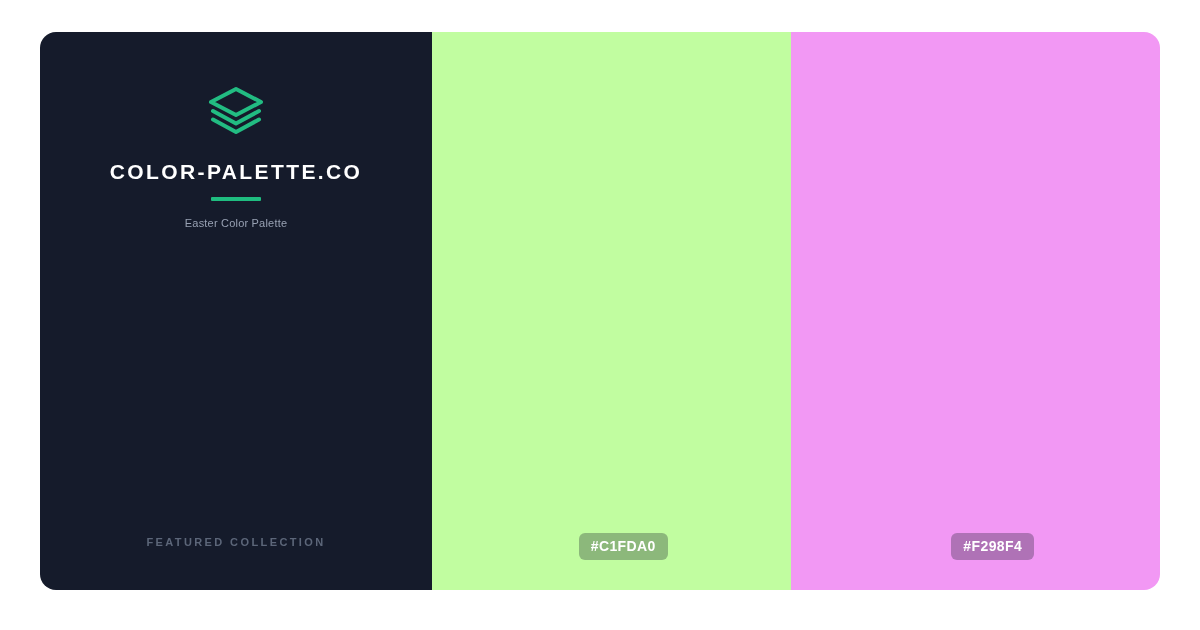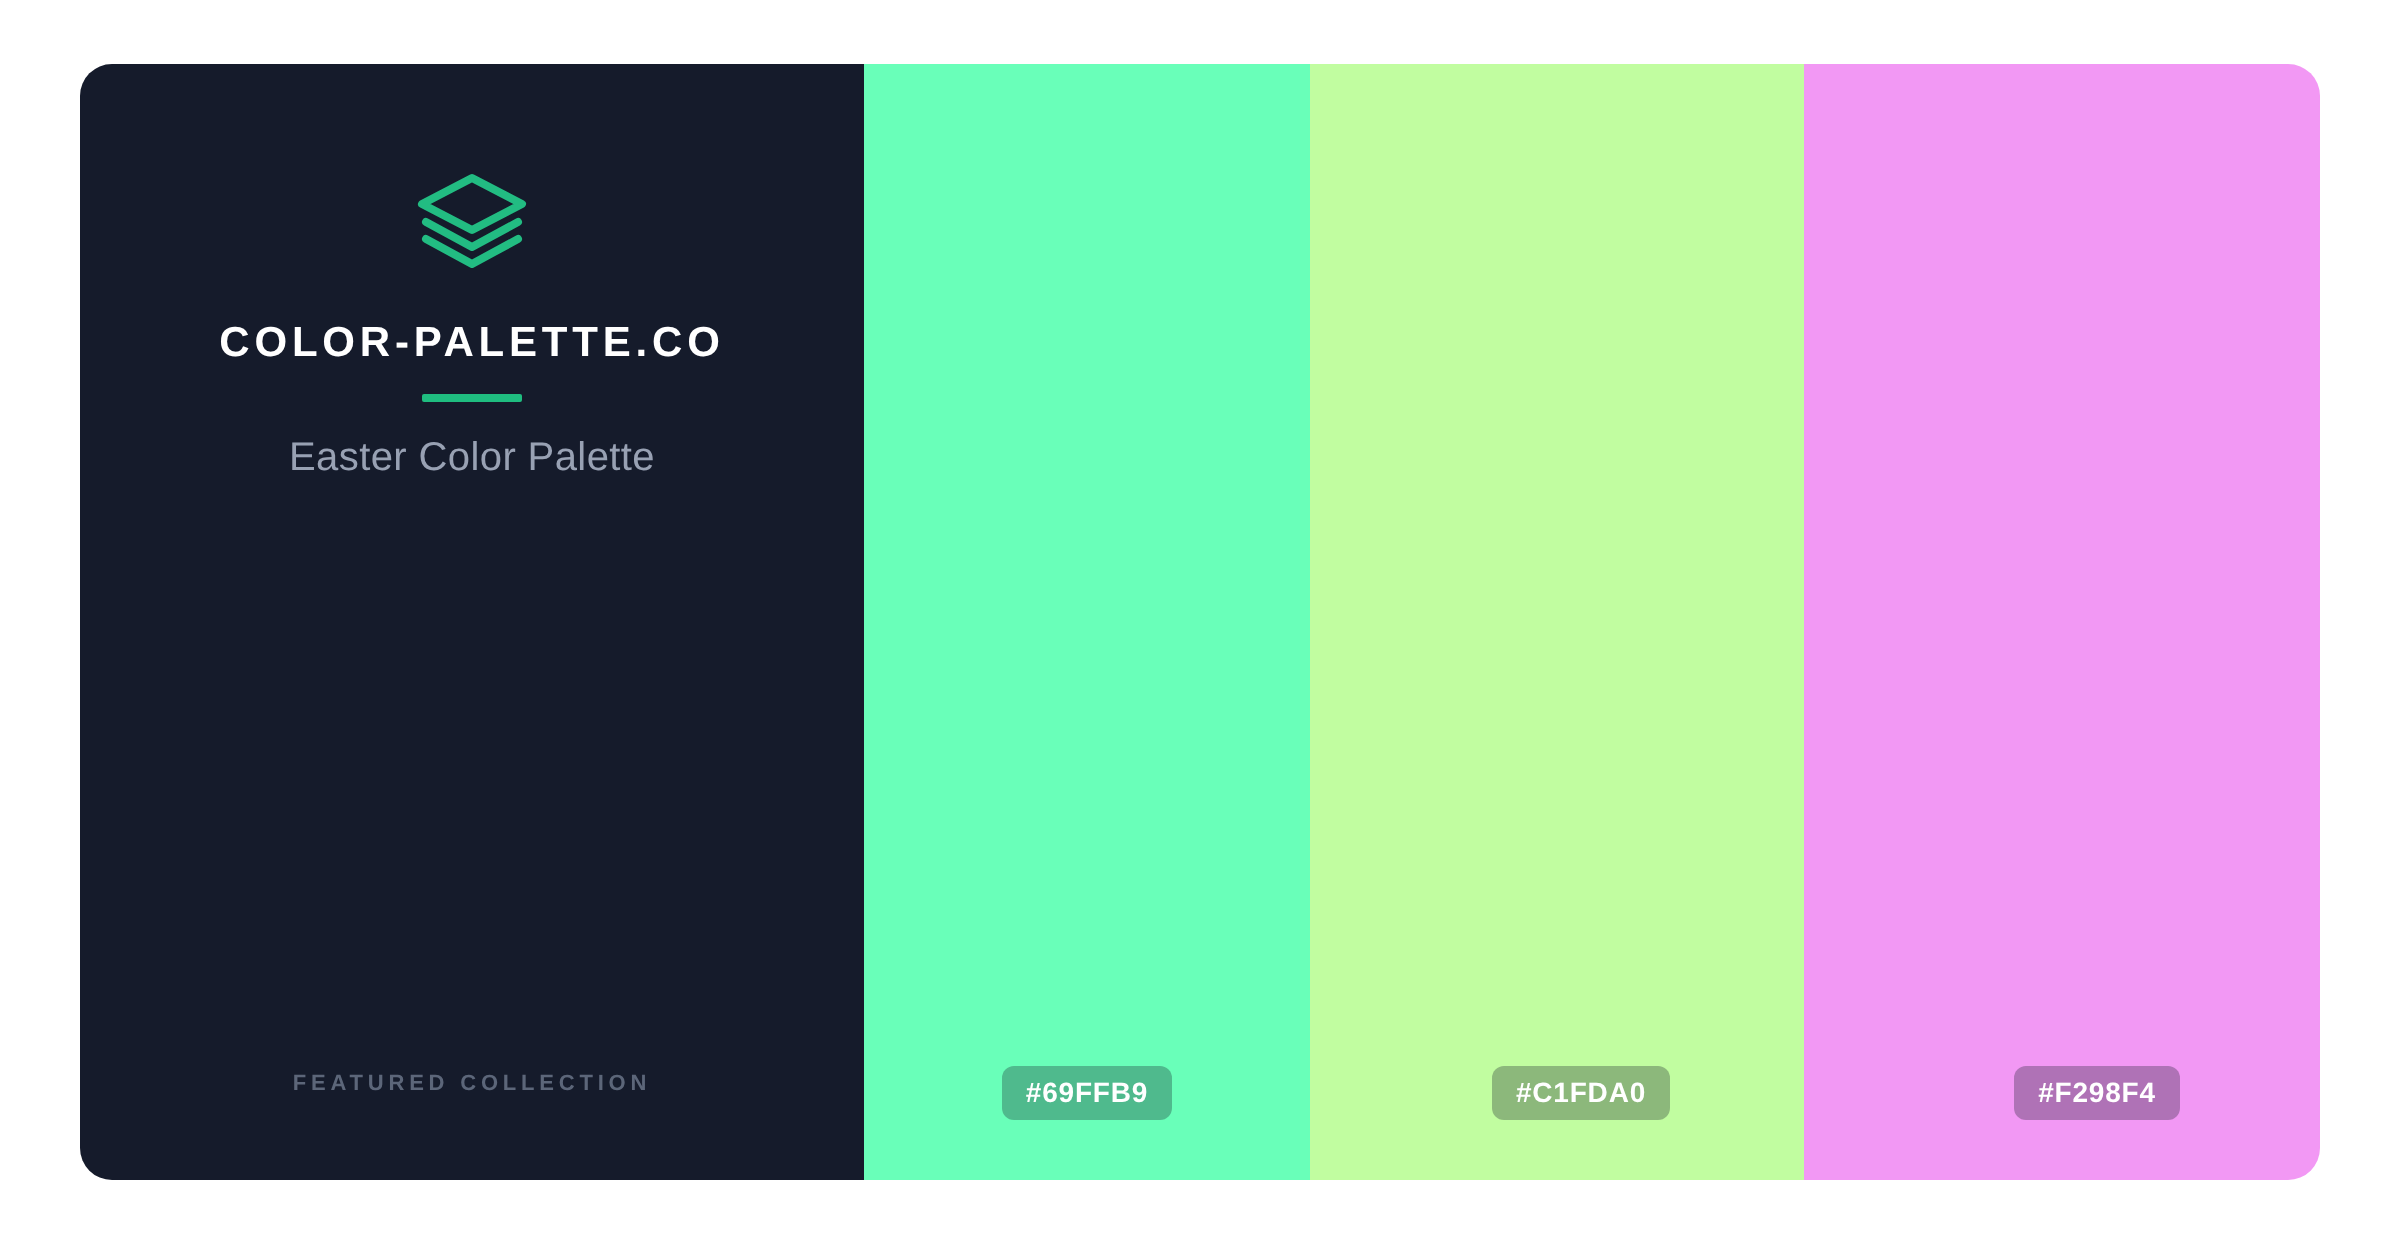--- a/index.html
+++ b/index.html
@@ -76,21 +76,21 @@
     margin-top: 15px;
     width: 50px;
     height: 4px;
     background: #1fbd80;
     border-radius: 1px;
   }
 
   .brand-subtitle {
     margin-top: 16px;
     color: #98a1b3;
-    font-size: 20px;
+    font-size: 11px;
     font-weight: normal;
     letter-spacing: 0.2px;
     text-align: right;
     line-height: 1.2;
   }
 
   .brand-footer {
     position: absolute;
     left: 0;
     right: 0;
@@ -155,23 +155,20 @@
         <div class="accent-bar" style="background: rgb(31, 189, 128);"></div>
 
         <div class="brand-subtitle" style="color: rgb(152, 161, 179);">Easter Color Palette</div>
       </div>
 
       <div class="brand-footer" style="color: rgb(92, 102, 121);">FEATURED COLLECTION</div>
     </div>
 
     <div class="swatches">
 
-      <div class="swatch" style="background: rgb(105, 255, 185);">
-        <span class="swatch-label">#69FFB9</span>
-      </div>
 
 
       <div class="swatch" style="background: rgb(193, 253, 160); padding-left: 24px;">
         <span class="swatch-label">#C1FDA0</span>
       </div>
 
 
       <div class="swatch" style="background: rgb(242, 152, 244); padding-left: 35px;">
         <span class="swatch-label">#F298F4</span>
       </div>

